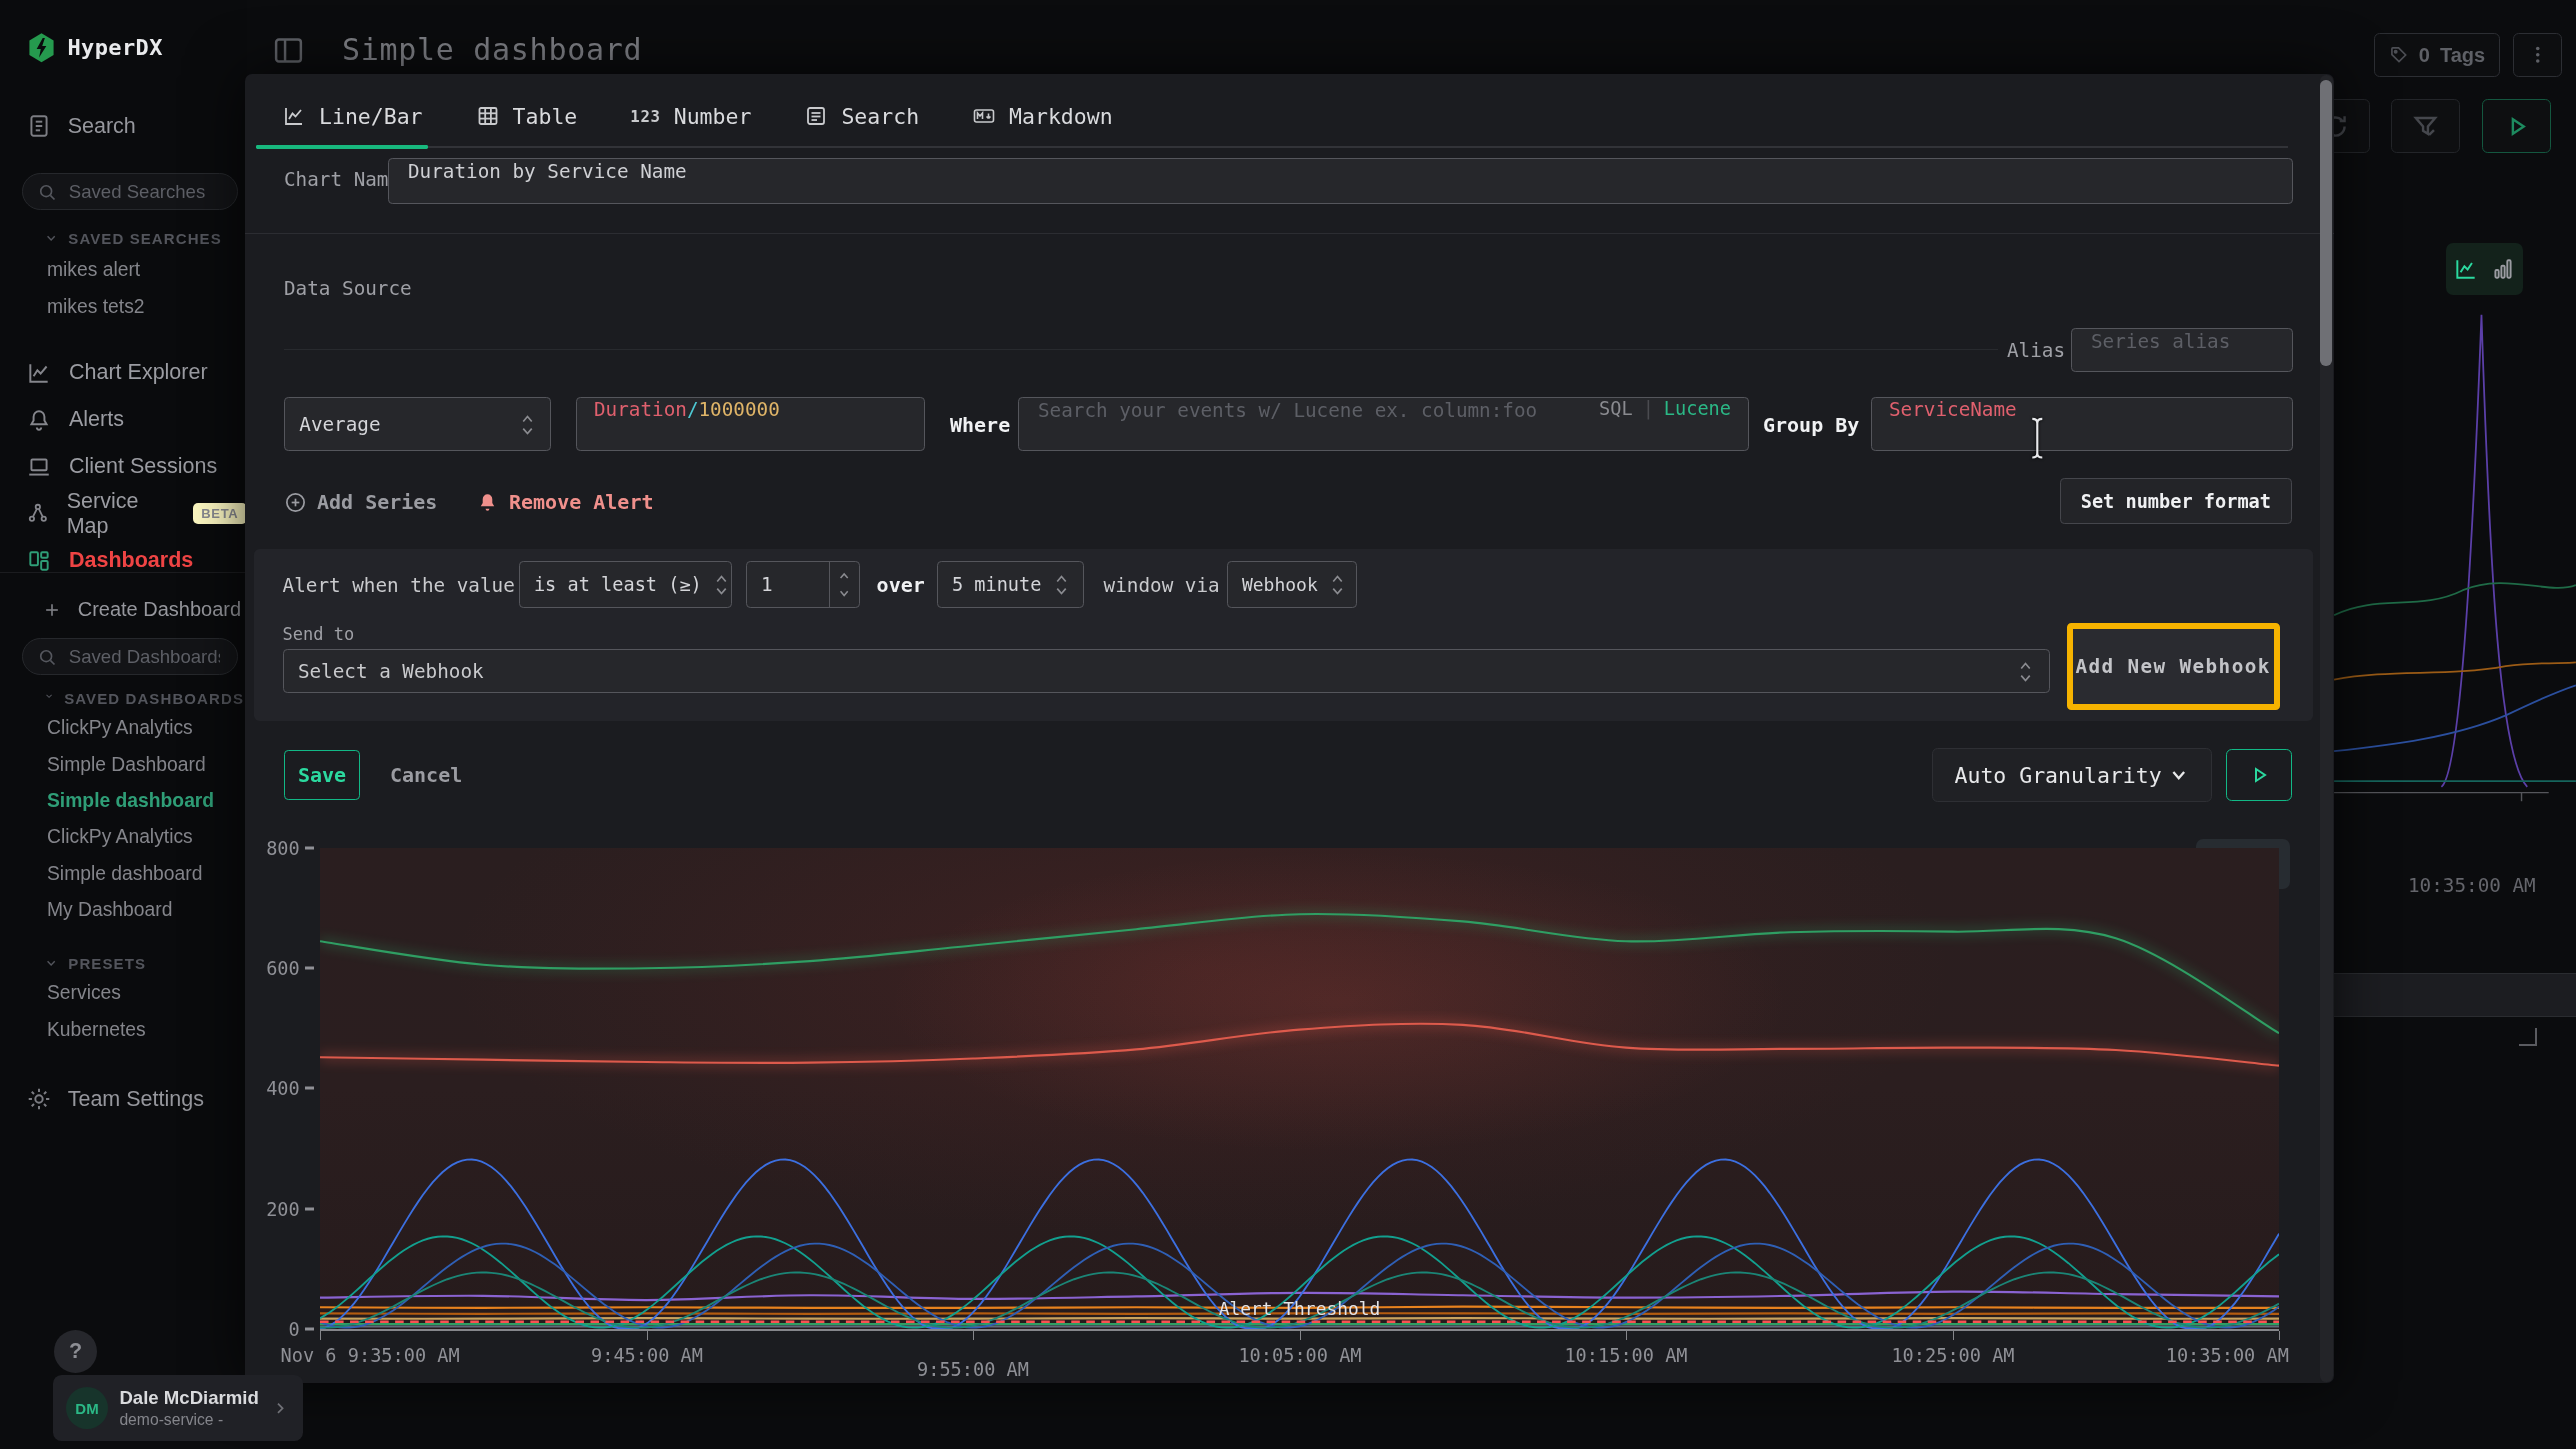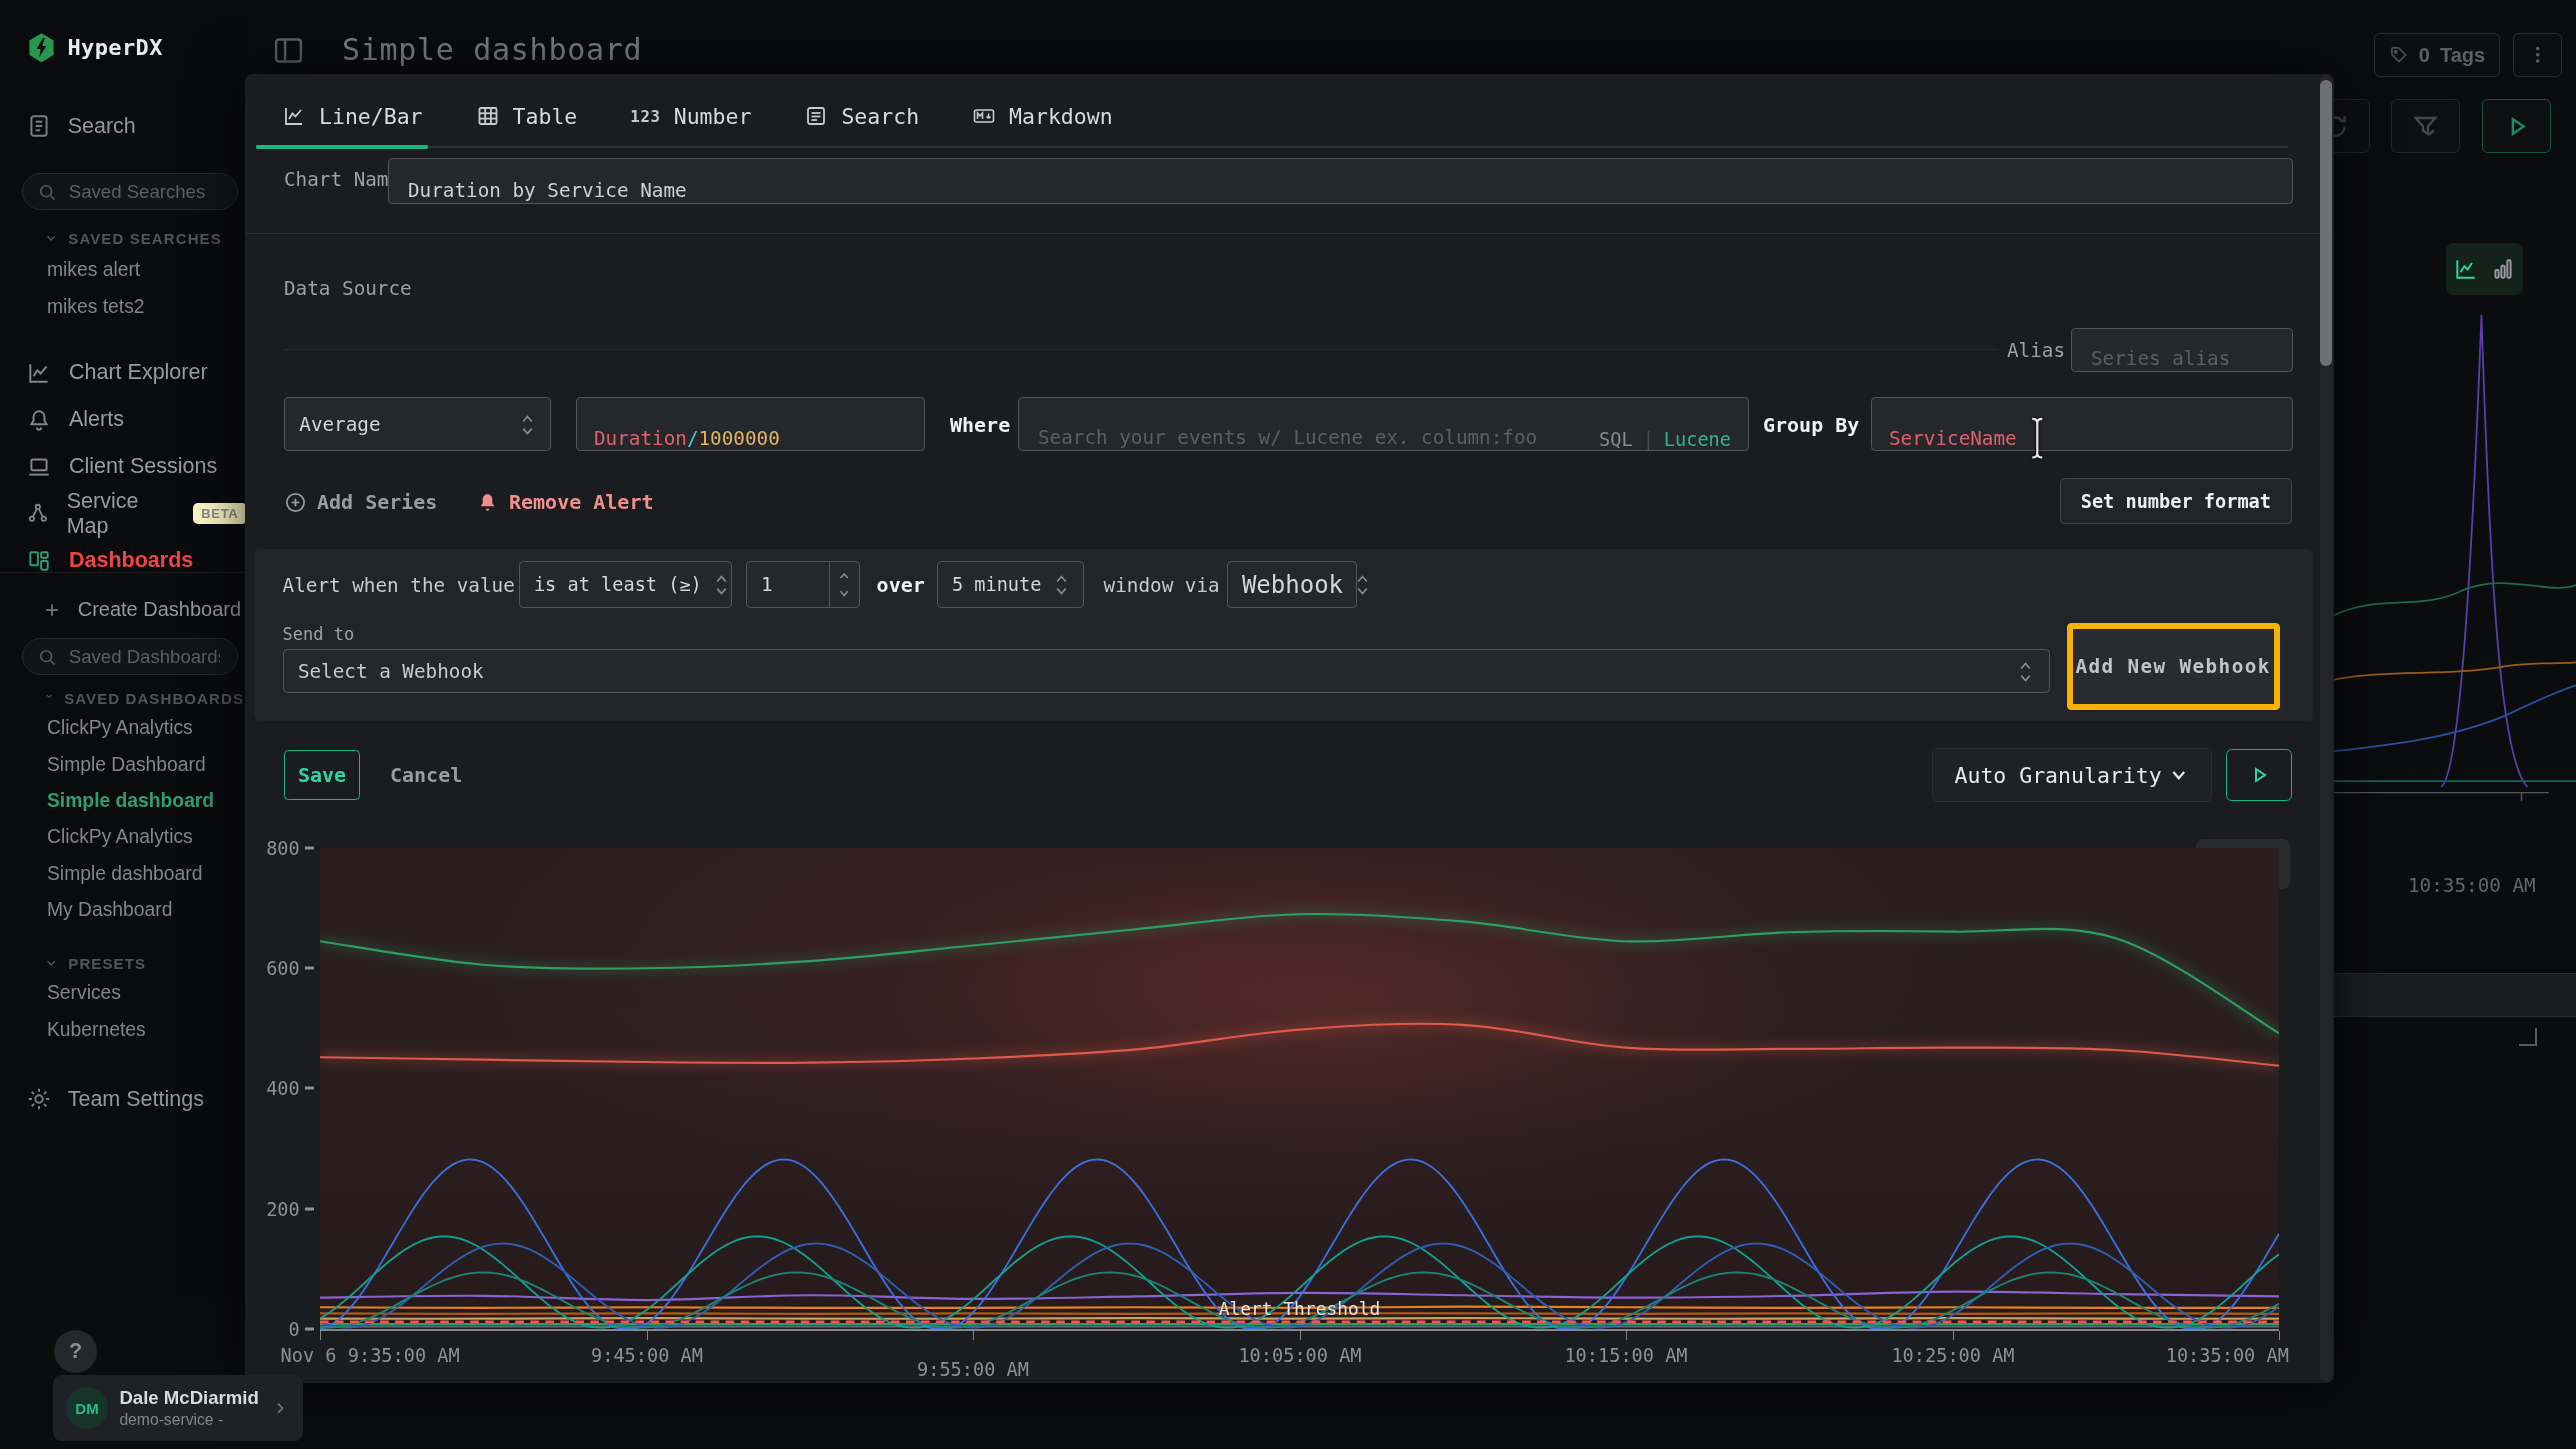--- a/index.html
+++ b/index.html
@@ -77,21 +77,21 @@
 
   .tabs{position:absolute;left:37px;top:15.7px;display:flex;gap:53px;height:53px;align-items:center;}
   .tab{display:flex;align-items:center;gap:13px;font-size:21.5px;color:#d9dadd;}
   .tab .ic{width:24px;height:24px;color:#c9cacd;}
   .tab .txtic{font-size:15.7px;font-weight:bold;color:#c9cacd;letter-spacing:0.7px;}
   .tabs-underline{position:absolute;left:11.4px;top:72px;width:2032px;height:2.1px;background:#323338;}
   .tabs-underline-active{position:absolute;left:11.4px;top:71px;width:172px;height:3.6px;background:#18b97e;border-radius:1.4px;}
 
   .f-label{position:absolute;color:#9fa0a6;font-size:19.3px;white-space:nowrap;}
   .t-input{position:absolute;background:#26272b;border:1.4px solid #55565c;border-radius:4.3px;
-        color:#cfd0d4;font-size:19.3px;display:flex;align-items:flex-end;padding:0 17px;box-sizing:border-box;
+        color:#cfd0d4;font-size:19.3px;display:flex;align-items:flex-start;padding:0 17px;box-sizing:border-box;
         font-family:"DejaVu Sans Mono",monospace;white-space:nowrap;overflow:hidden;}
   .t-input input{background:transparent;border:none;outline:none;color:#cfd0d4;font-size:19.3px;width:100%;
         font-family:"DejaVu Sans Mono",monospace;}
   .t-input input::placeholder, .pill input::placeholder{color:#5d5f66;}
   .sel{position:absolute;background:#26272b;border:1.4px solid #55565c;border-radius:4.3px;color:#d4d5d9;
         font-size:19.3px;display:flex;align-items:center;gap:11.4px;padding:0 14.3px;box-sizing:border-box;white-space:nowrap;}
   .sel .updown{margin-left:auto;width:17px;height:23px;color:#8a8b90;flex:0 0 auto;}
   .hr{position:absolute;height:1.4px;background:#2c2d32;}
   .badge-schema{margin-left:auto;background:#5d6073;color:#e7e8ee;font-size:17px;padding:2.1px 11.4px;border-radius:4.3px;}
   .bold-lbl{position:absolute;color:#f0f1f3;font-size:20px;font-weight:bold;white-space:nowrap;}
@@ -556,21 +556,21 @@
       <div class="sel" style="left:683px;top:12px;width:147px;height:47px;font-size:18.6px;">
         <span>5 minute</span>
         <span class="updown">
           <svg viewBox="0 0 24 34" fill="none" stroke="currentColor" stroke-width="2.4">
               <polyline points="6,12 12,5 18,12"></polyline>
               <polyline points="6,22 12,29 18,22"></polyline>
             </svg>
         </span>
       </div>
       <div class="f-label" style="left:850px;top:25px;color:#c9cacd;">window via</div>
-      <div class="sel" style="left:973px;top:12px;width:130px;height:47px;font-size:24px;">
+      <div class="sel" style="left:973px;top:12px;width:130px;height:47px;font-size:18px;">
         <span>Webhook</span>
         <span class="updown">
           <svg viewBox="0 0 24 34" fill="none" stroke="currentColor" stroke-width="2.4">
               <polyline points="6,12 12,5 18,12"></polyline>
               <polyline points="6,22 12,29 18,22"></polyline>
             </svg>
         </span>
       </div>
       <div class="f-label" style="left:29px;top:75px;font-size:17px;">Send to</div>
       <div class="sel" style="left:29px;top:100px;width:1767px;height:44px;color:#c9cacd;">

